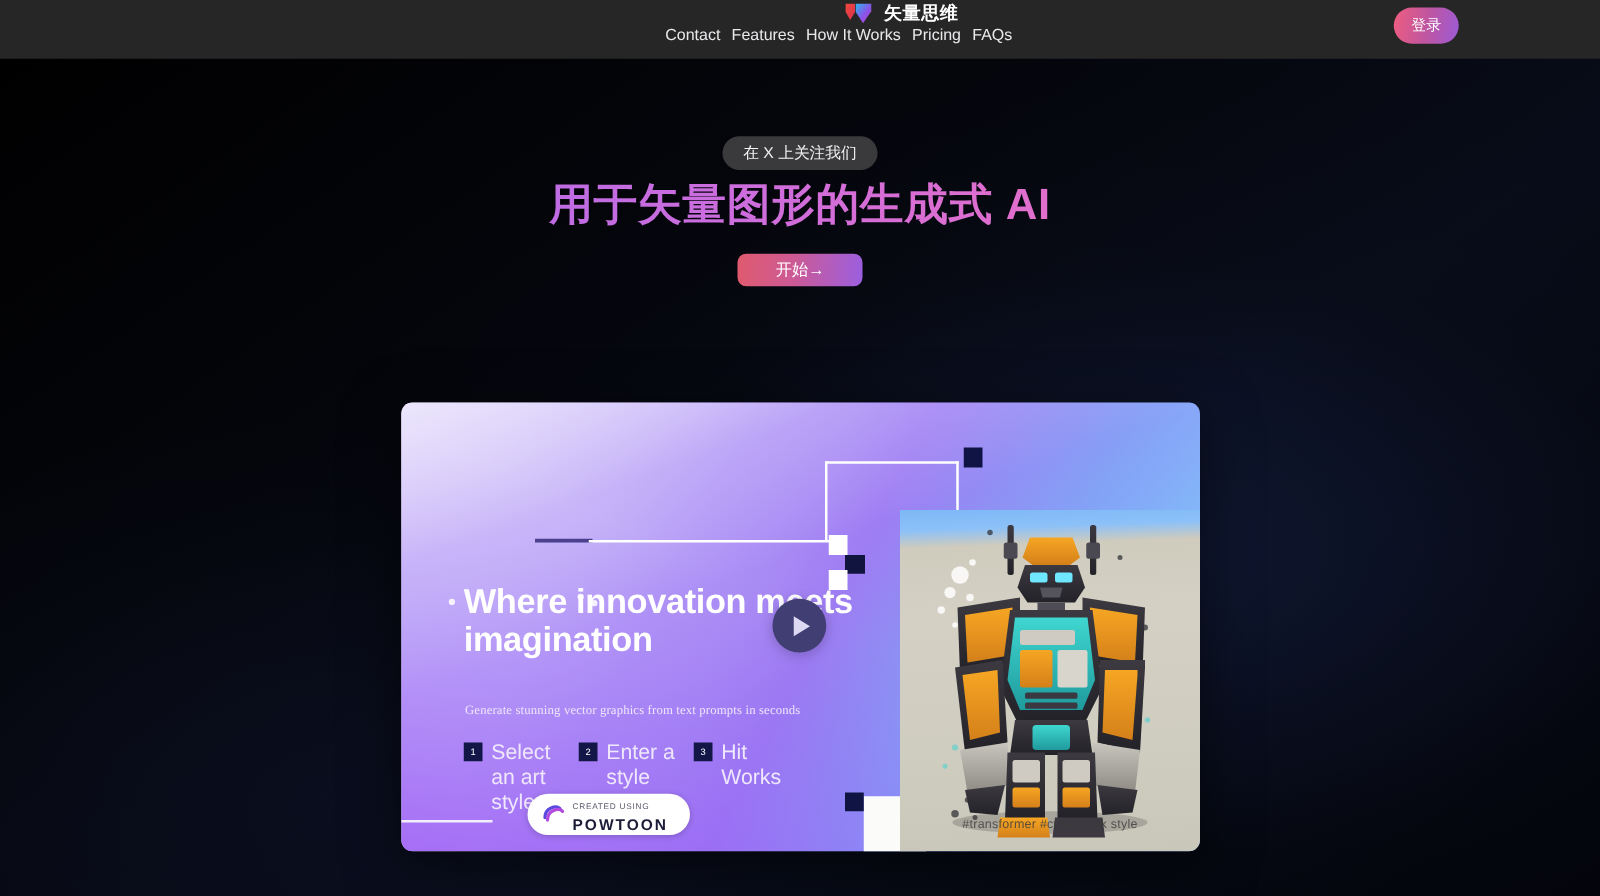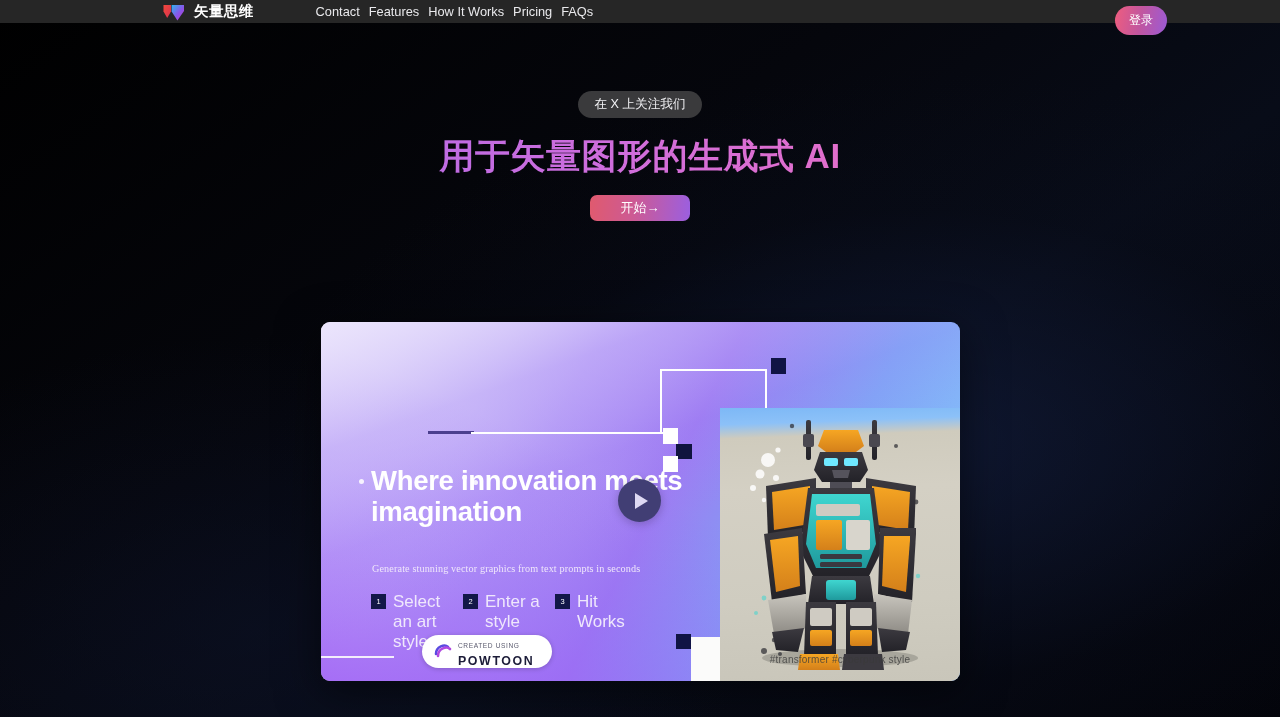--- a/index.html
+++ b/index.html
@@ -15,24 +15,25 @@
     position:absolute; inset:0;
     background:
       radial-gradient(ellipse 900px 520px at 72% 62%, rgba(22,34,72,0.55) 0%, rgba(10,14,30,0.18) 45%, rgba(0,0,0,0) 72%),
       radial-gradient(ellipse 700px 420px at 20% 88%, rgba(14,20,44,0.45) 0%, rgba(0,0,0,0) 70%),
       linear-gradient(145deg,#000000 0%,#05060c 38%,#080c18 62%,#03040a 100%);
     z-index:0;
   }
 
   
   #navbar {
-    position:absolute; top:0; left:0; width:1280px; height:23px;
+    position:absolute; top:0; left:0; width:1280px; height:47px;
     background:#262626;
     display:flex; align-items:center;
     z-index:20;
+    flex-direction:column;
   }
   .brand { display:flex; align-items:center; gap:9px; margin-left:163px; }
   .brand-mark { width:22px; height:20px; position:relative; flex:none; }
   .brand-name { font-size:14.5px; font-weight:bold; color:#ffffff; letter-spacing:.4px; }
   .nav-links { display:flex; align-items:center; gap:9px; margin-left:62px; }
   .nav-link {
     font-size:12.8px; color:#e9e9ec; text-decoration:none; white-space:nowrap;
     cursor:pointer;
   }
   #login-btn {
@@ -41,28 +42,28 @@
     background:linear-gradient(100deg,#ef5d7e 0%,#c2569e 48%,#9b5ad6 100%);
     border:none; color:#ffffff; font-size:12px;
     font-family:"Liberation Sans", sans-serif;
     cursor:pointer; display:flex; align-items:center; justify-content:center;
   }
 
   
   #hero { position:absolute; top:41px; left:0; width:1280px; z-index:5; text-align:center; }
   #follow-badge {
     display:inline-flex; align-items:center; justify-content:center;
-    margin-top:50px;
+    margin-top:68px;
     height:27px; padding:0 17px; border-radius:14px;
     background:#3a3a3c;
     font-size:12.6px; color:#f2f2f5; cursor:pointer;
     border:none; font-family:"Liberation Sans", sans-serif;
   }
   #hero-title {
-    margin-top:18px;
+    margin-top:8px;
     font-size:35px; font-weight:bold; line-height:1.12;
     letter-spacing:.5px;
     background:linear-gradient(92deg,#9a6bf0 0%,#b06ae8 22%,#cf6ddc 48%,#e86fc6 72%,#f07ab6 100%);
     -webkit-background-clip:text; background-clip:text;
     -webkit-text-fill-color:transparent; color:transparent;
   }
   #hero-sub {
     margin:13px auto 0; width:505px;
     font-size:13.6px; line-height:24px; color:#d2d3dc;
   }

